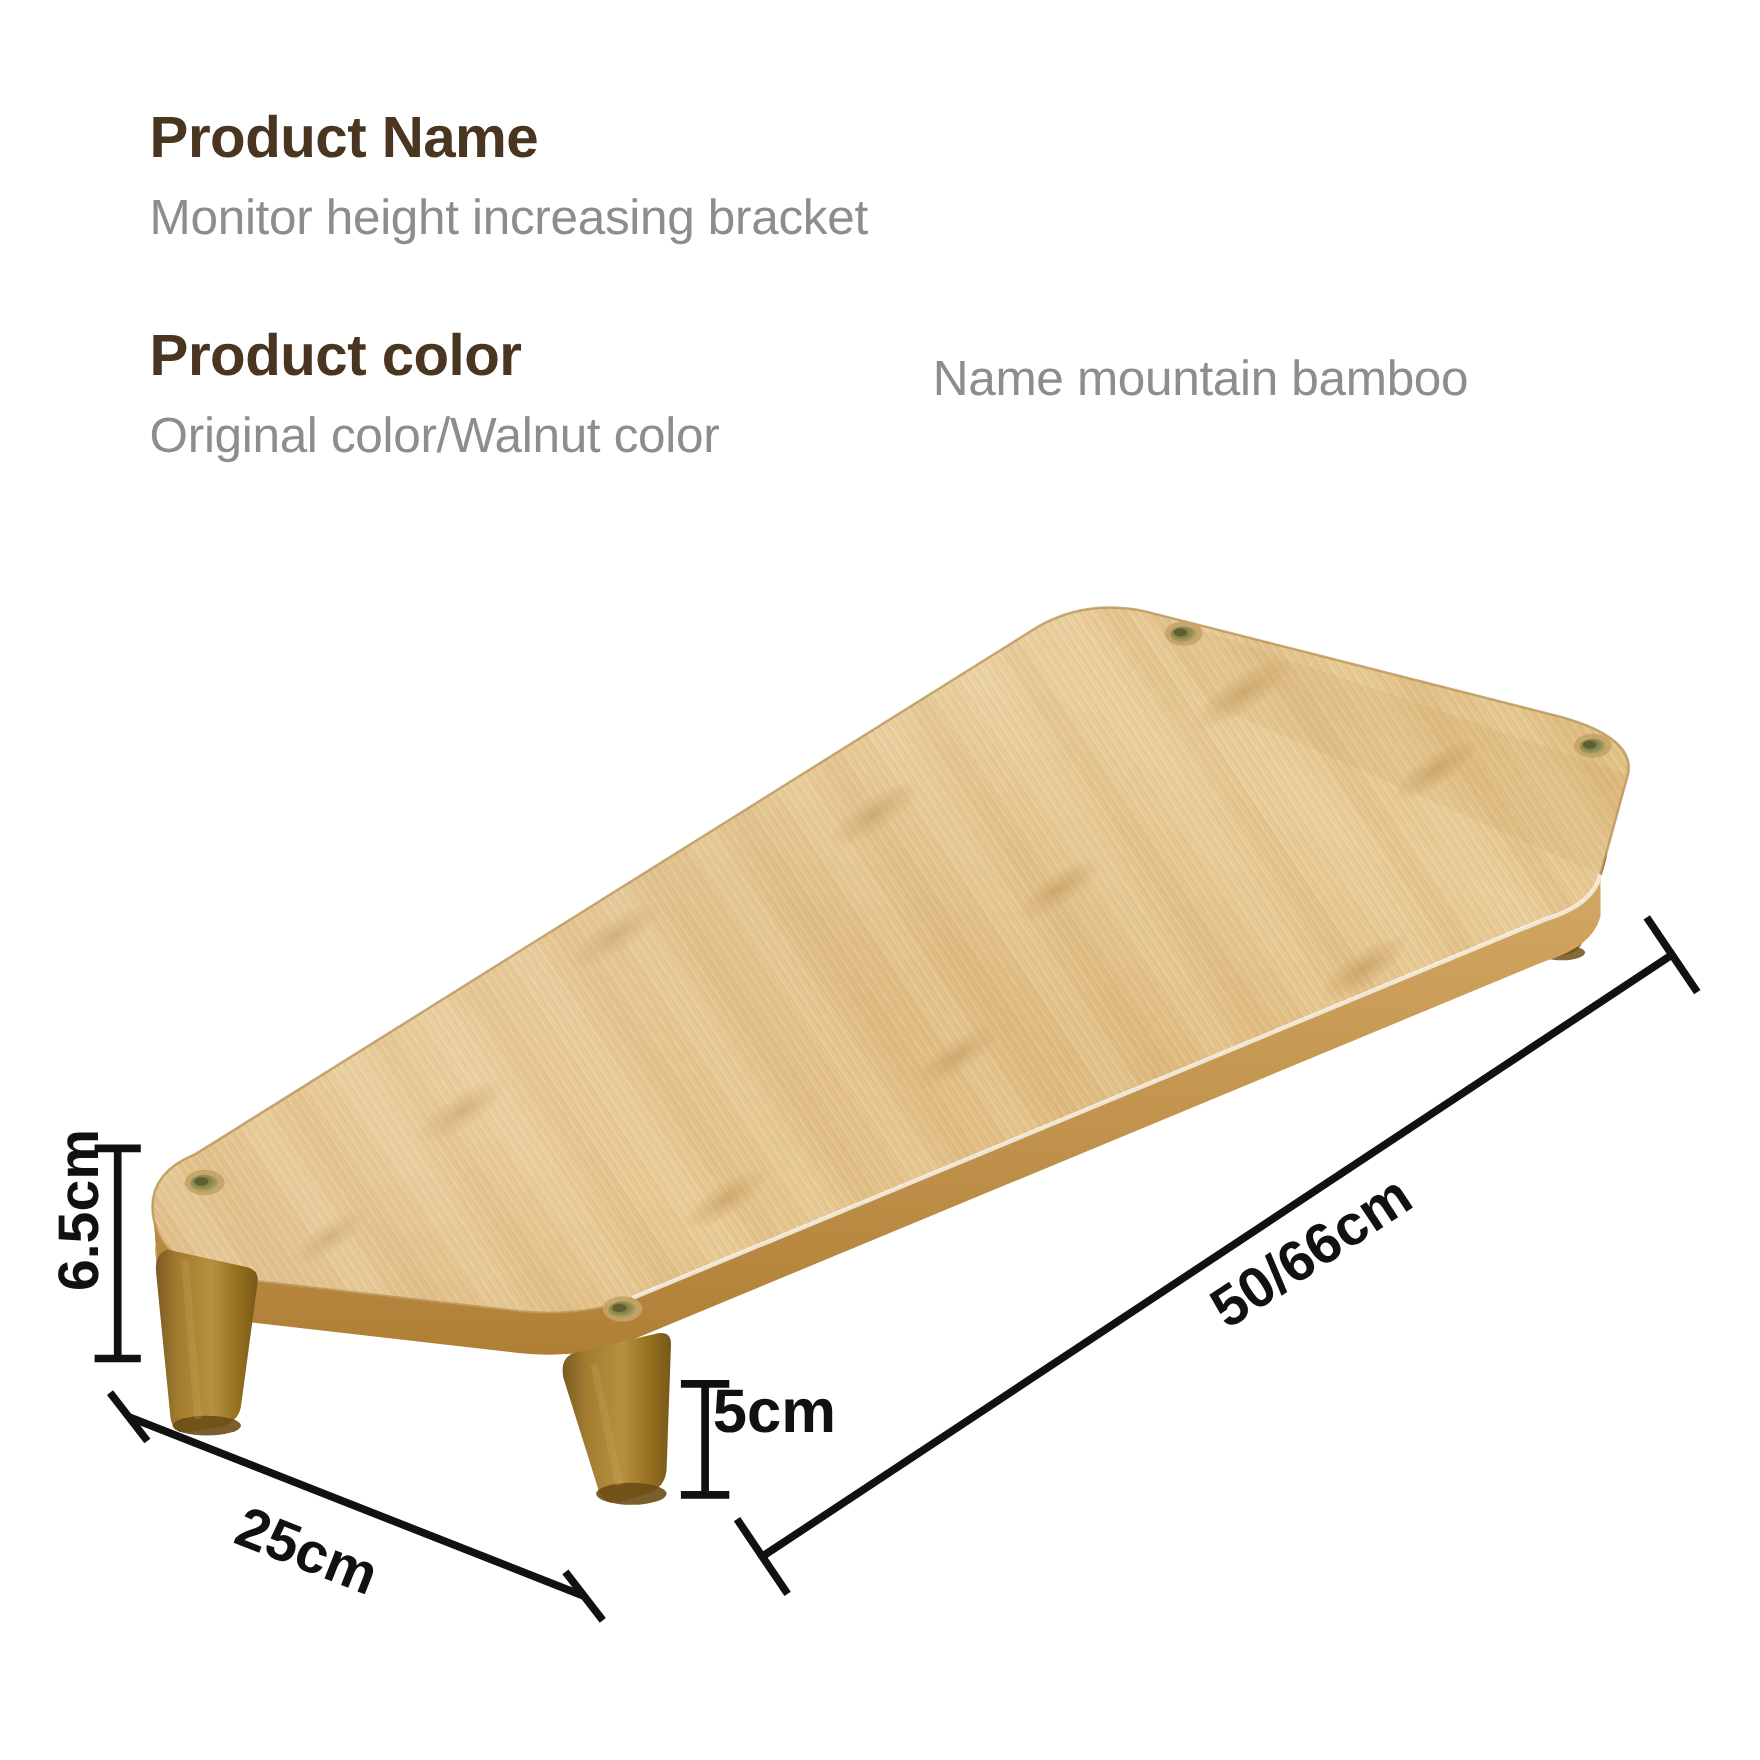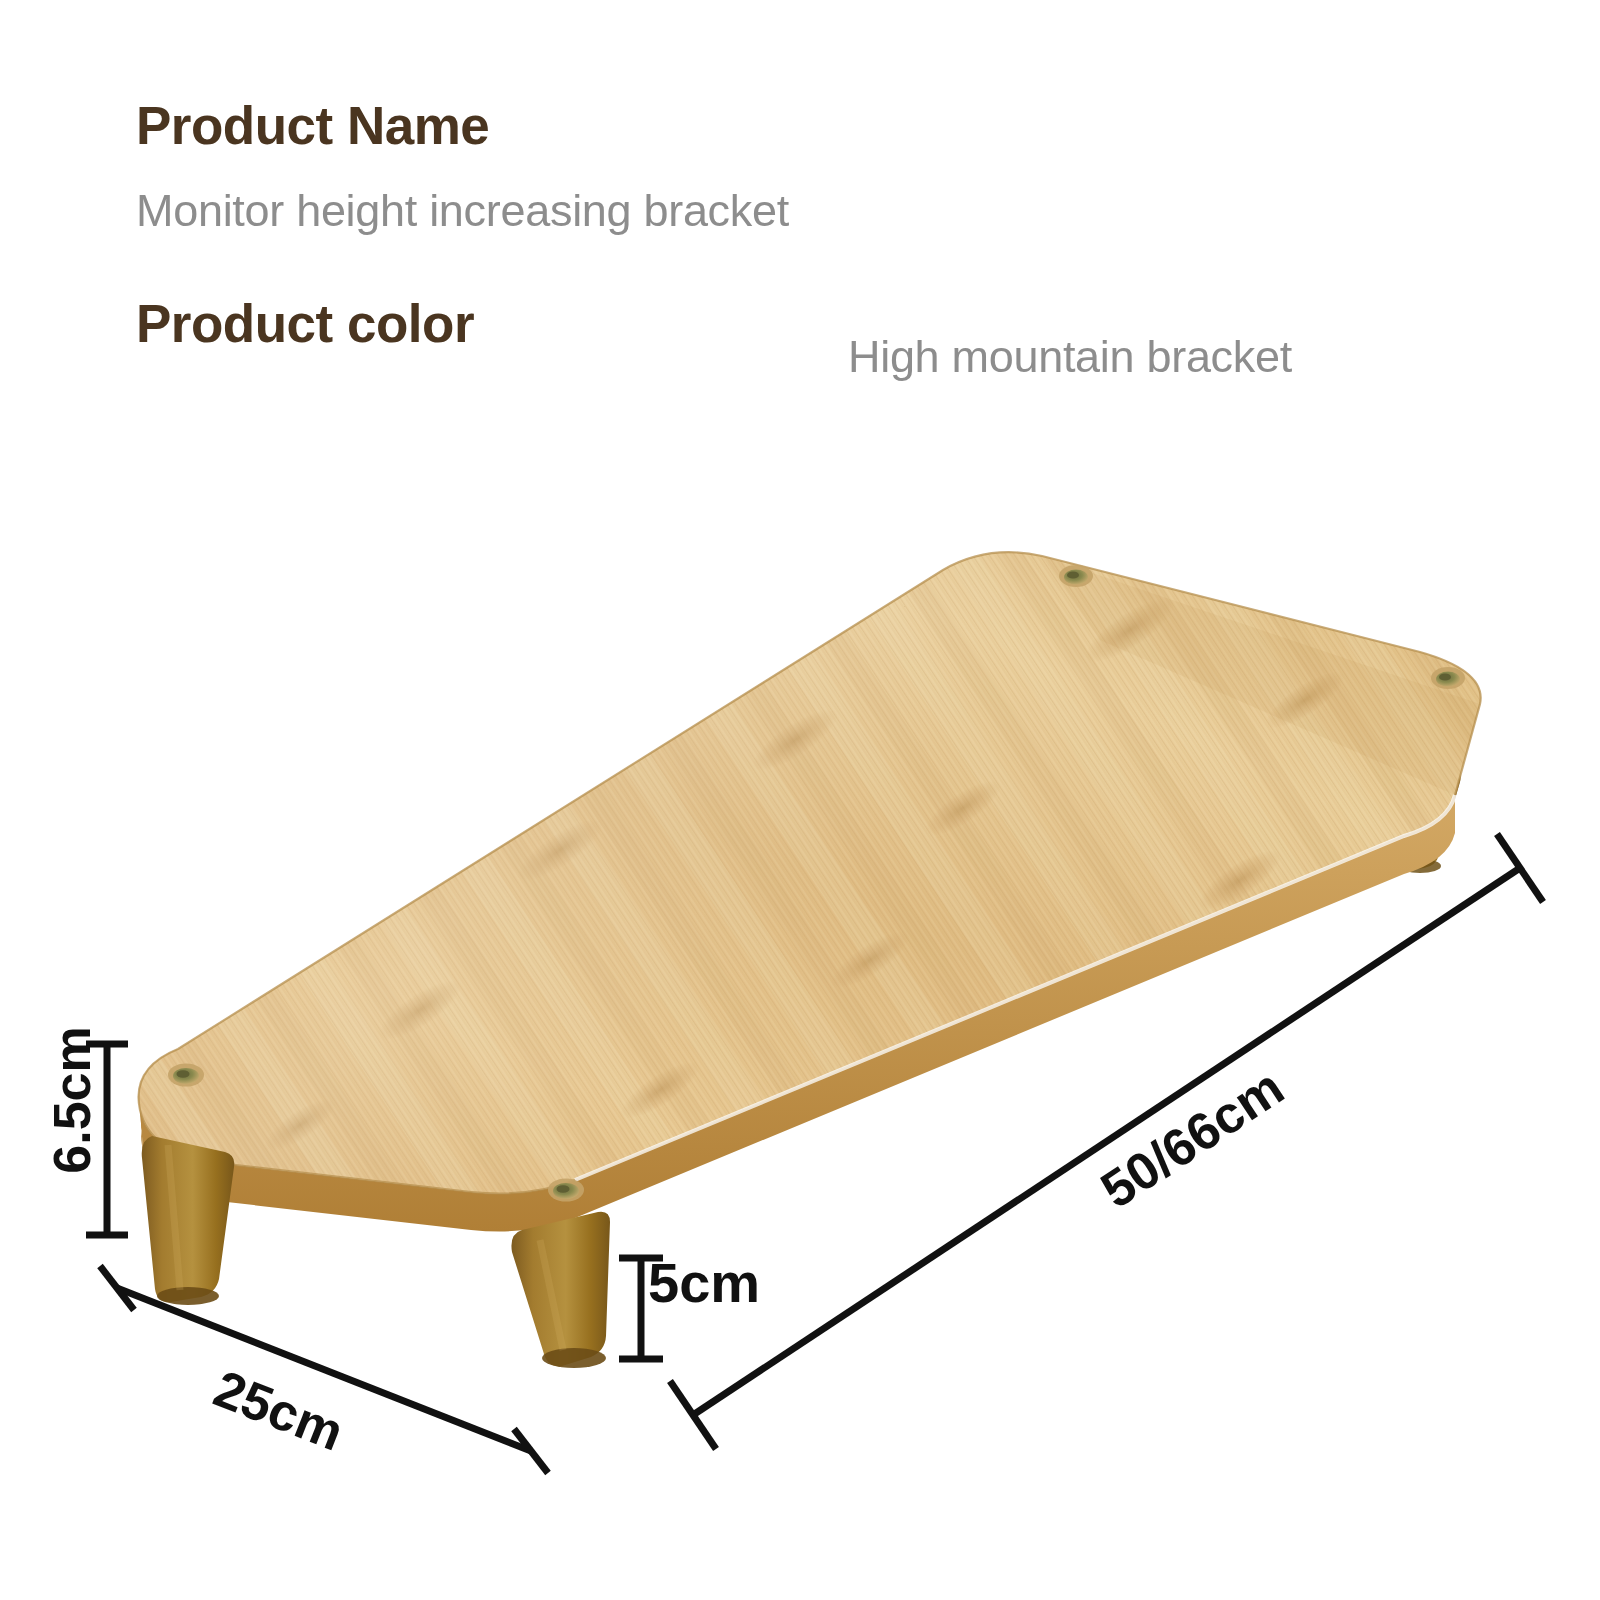--- a/index.html
+++ b/index.html
@@ -21,21 +21,21 @@
     letter-spacing:-0.5px;
     line-height:1.05;
     white-space:nowrap;
   }
   .spec .spec-value{
     font-size:45px;
     font-weight:normal;
     color:#8d8d8d;
     letter-spacing:-0.3px;
     line-height:1.15;
-    margin-top:31px;
+    margin-top:18px;
     white-space:nowrap;
   }
 
   #spec-name{left:136px;top:98px;}
   #spec-color{left:136px;top:296px;}
   #spec-material{left:848px;top:300px;}
 
   
   #product{position:absolute;left:0;top:0;width:1600px;height:1600px;}
 
@@ -77,24 +77,25 @@
 
 <div id="stage">
 
   <div class="spec" id="spec-name">
     <div class="spec-title">Product Name</div>
     <div class="spec-value">Monitor height increasing bracket</div>
   </div>
 
   <div class="spec" id="spec-color">
     <div class="spec-title">Product color</div>
+    <div class="spec-value">Original color/Walnut color</div>
   </div>
 
   <div class="spec" id="spec-material">
-    <div class="spec-value">High mountain bracket</div>
+    <div class="spec-value">Name mountain bamboo</div>
   </div>
 
   <svg id="product" viewBox="0 0 1600 1600">
     <defs>
 
       <linearGradient id="topBase" x1="0" y1="1" x2="1" y2="0">
         <stop offset="0%" stop-color="#d9b173"></stop>
         <stop offset="25%" stop-color="#e6c58c"></stop>
         <stop offset="50%" stop-color="#ddb87c"></stop>
         <stop offset="75%" stop-color="#e9cd98"></stop>

